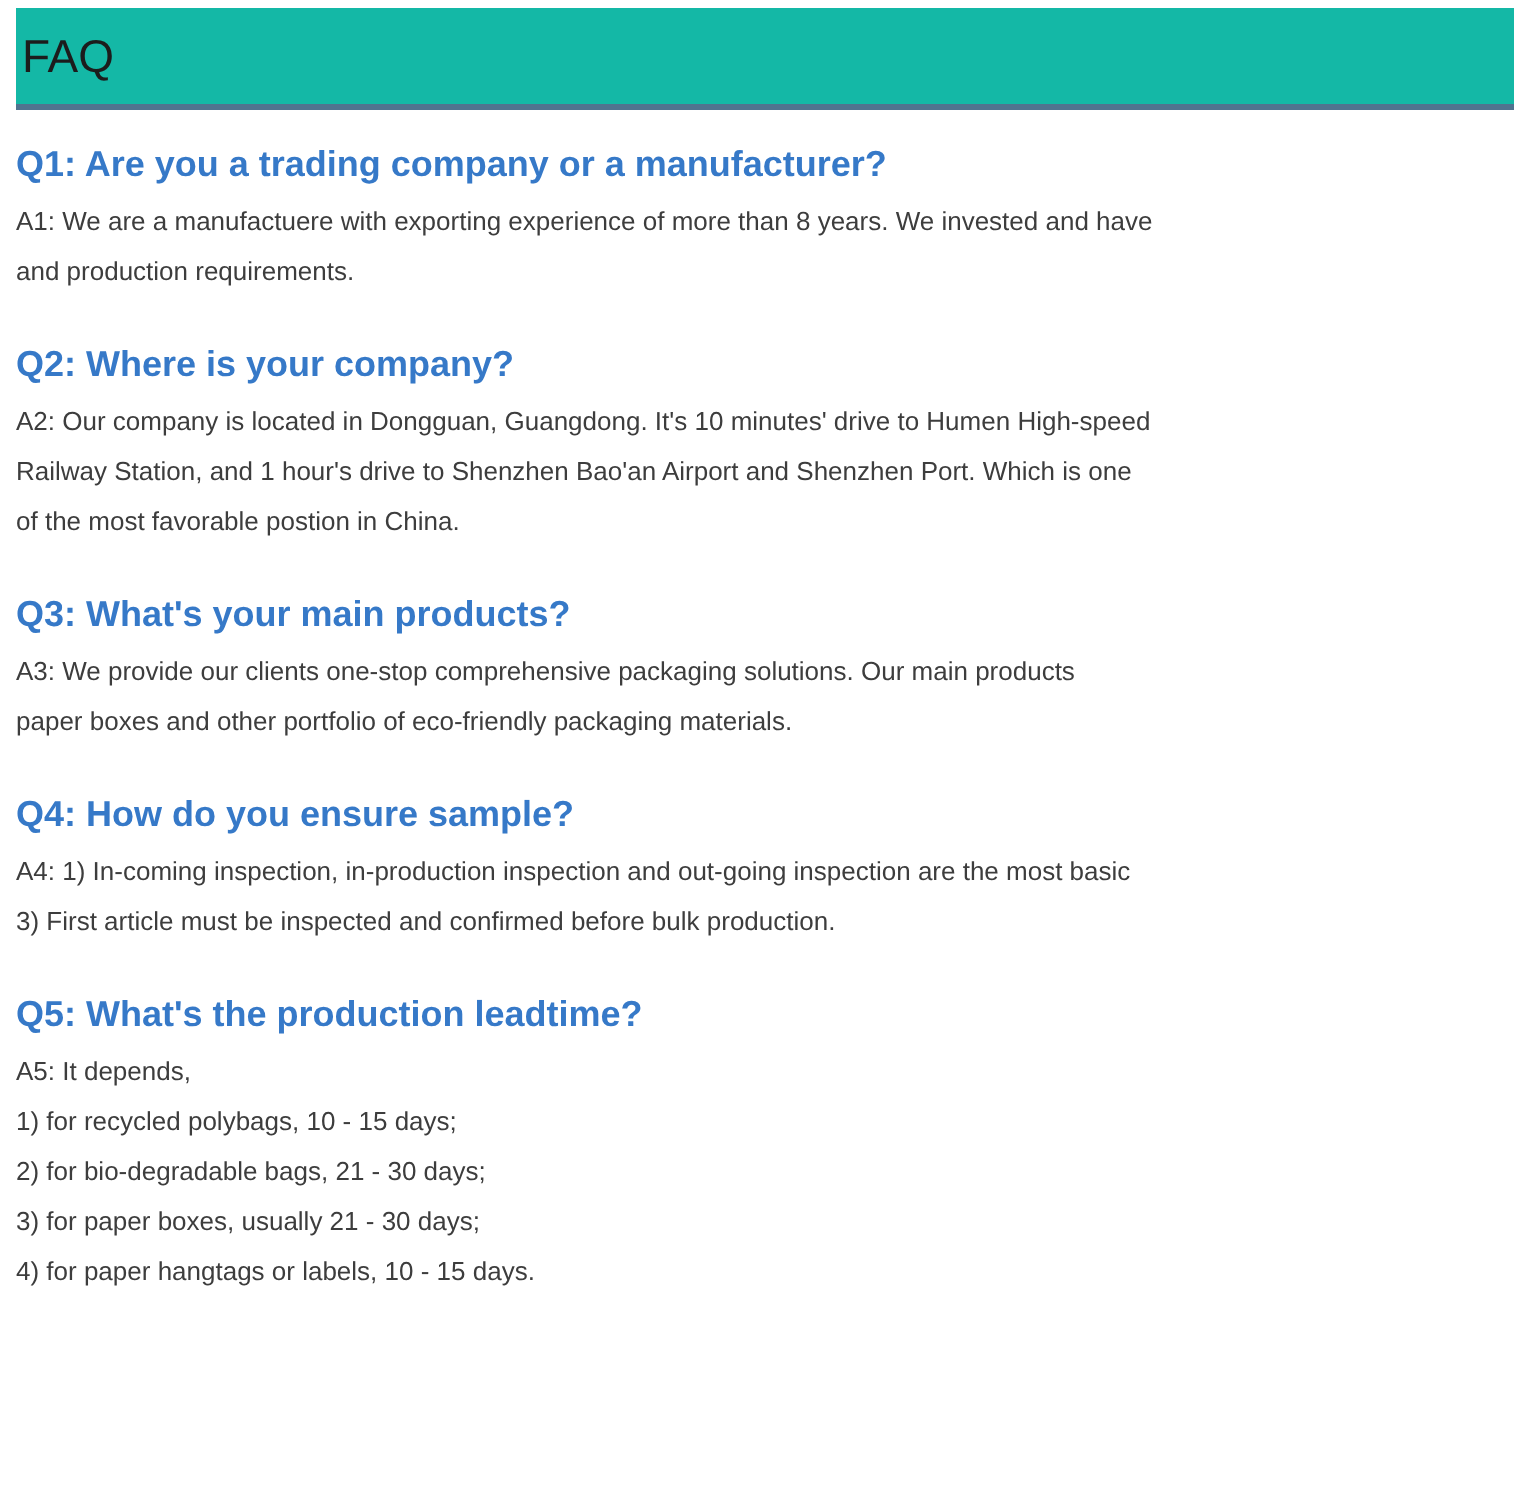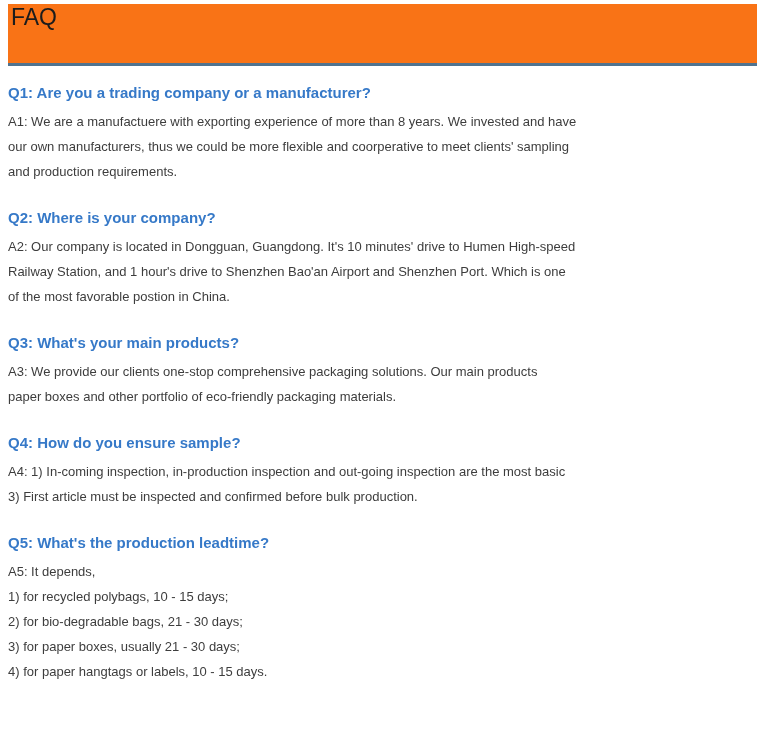--- a/index.html
+++ b/index.html
@@ -10,42 +10,43 @@
   body {
     width: 765px;
     height: 748px;
     overflow: hidden;
     font-family: "Liberation Sans", sans-serif;
   }
   .page {
     padding: 4px 8px 0 8px;
   }
   .faq-header {
-    background: #f97316;
+    background: #14b8a6;
     border-bottom: 3px solid #50738F;
-    height: 62px;
+    height: 51px;
     display: flex;
+    align-items: center;
     padding-left: 3px;
     box-sizing: border-box;
   }
   .faq-header .title {
     font-size: 23px;
     color: #1c1c1c;
     letter-spacing: 0px;
     font-weight: 400;
   }
   .sections {
     padding-top: 15px;
   }
   .faq-section {
     margin-bottom: 22px;
   }
   .question {
     color: #3679C8;
-    font-size: 15px;
+    font-size: 18px;
     font-weight: 700;
     line-height: 24px;
     margin: 0 0 4px 0;
   }
   .answer-line {
     color: #3D3D3D;
     font-size: 13px;
     line-height: 25px;
     font-weight: 400;
   }
@@ -55,21 +56,20 @@
 
 <div class="page">
   <div class="faq-header">
     <span class="title">FAQ</span>
   </div>
   <div class="sections" id="sections">
   <div class="faq-section">
     <h3 class="question">Q1: Are you a trading company or a manufacturer?</h3>
     <div class="answer">
           <div class="answer-line">A1: We are a manufactuere with exporting experience of more than 8 years. We invested and have</div>
-          <div class="answer-line">our own manufacturers, thus we could be more flexible and coorperative to meet clients' sampling</div>
           <div class="answer-line">and production requirements.</div>
         </div>
   </div>
 
   <div class="faq-section">
     <h3 class="question">Q2: Where is your company?</h3>
     <div class="answer">
           <div class="answer-line">A2: Our company is located in Dongguan, Guangdong. It's 10 minutes' drive to Humen High-speed</div>
           <div class="answer-line">Railway Station, and 1 hour's drive to Shenzhen Bao'an Airport and Shenzhen Port. Which is one</div>
           <div class="answer-line">of the most favorable postion in China.</div>

